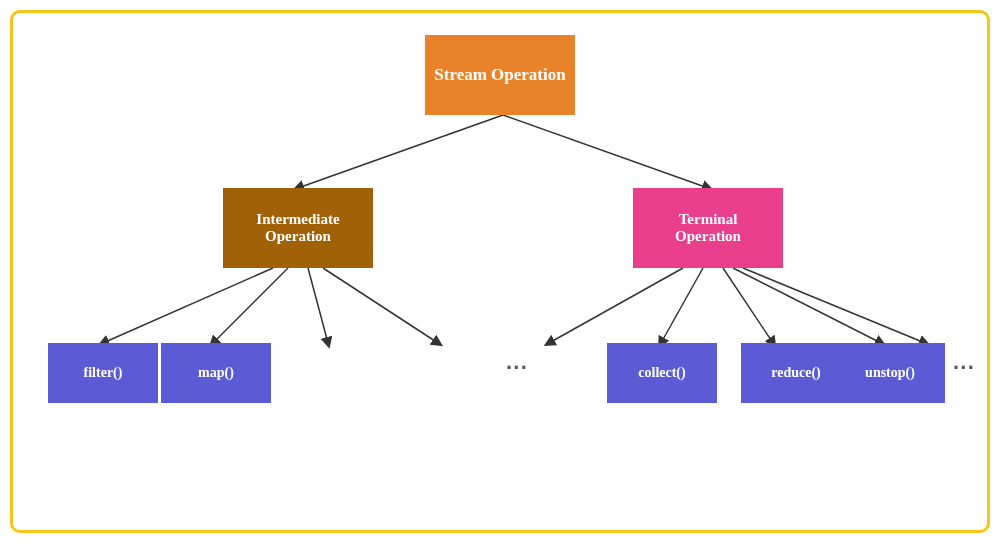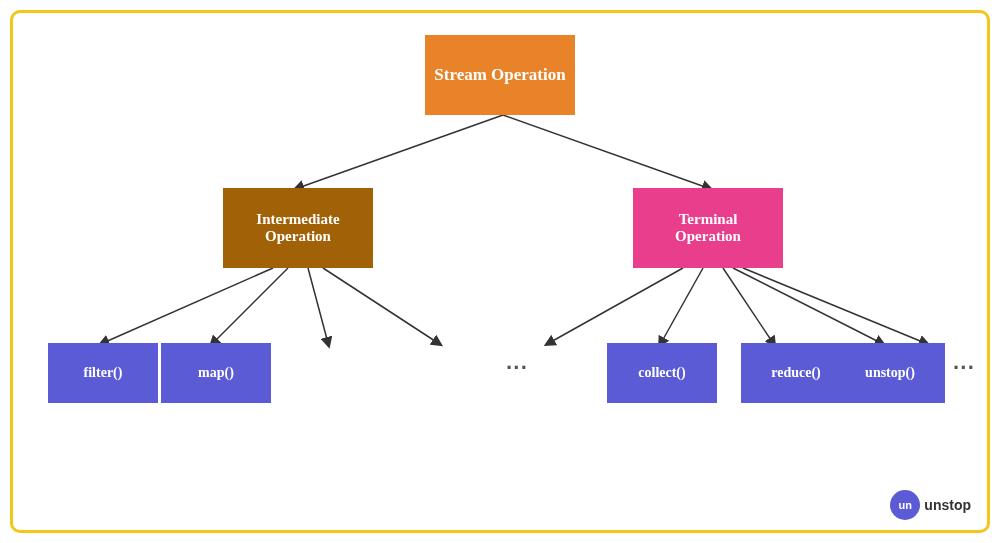--- a/index.html
+++ b/index.html
@@ -178,20 +178,14 @@
   </div>
   <div class="node node-leaf" style="left: 728px; top: 330px;">
     <span>reduce()</span>
   </div>
   <div class="node node-leaf" style="left: 822px; top: 330px;">
     <span>unstop()</span>
   </div>
 
   <div class="dots" style="left: 940px; top: 342px;">···</div>
 
-  <div class="unstop-logo">
-    <div class="unstop-circle">
-      <span>un</span>
-    </div>
-    <span class="unstop-text">unstop</span>
-  </div>
 
 </div>
 
 </body></html>

